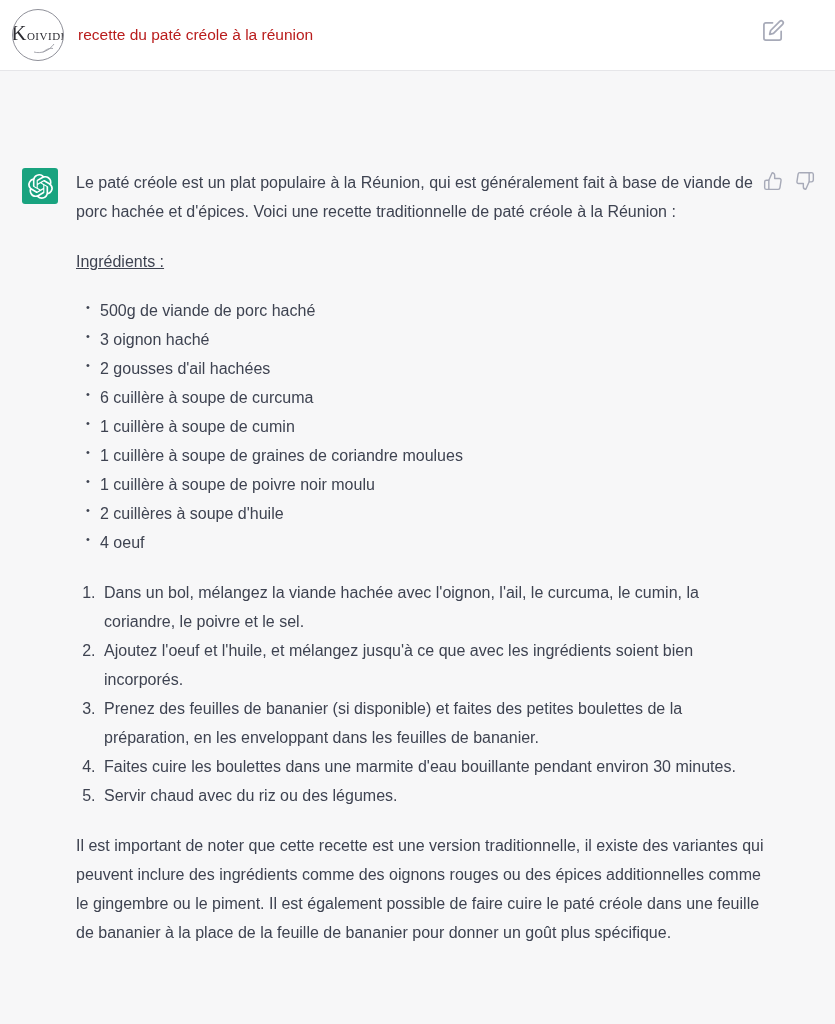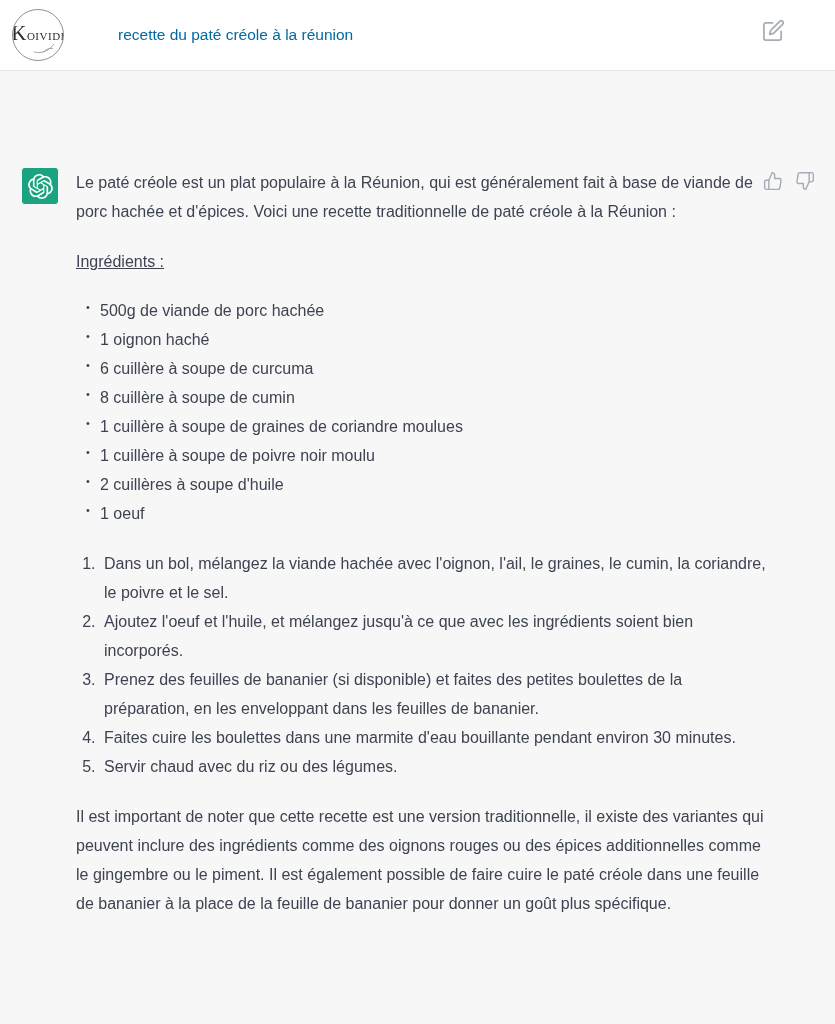--- a/index.html
+++ b/index.html
@@ -12,21 +12,20 @@
 
   
   .topbar {
     height: 71px;
     background: #ffffff;
     border-bottom: 1px solid #e6e6e9;
     display: flex;
     align-items: center;
     position: relative;
     padding: 0 24px 0 12px;
-    gap: 40px;
   }
   .logo-badge {
     width: 52px; height: 52px;
     border: 1px solid #8f9099;
     border-radius: 50%;
     display: flex; align-items: center; justify-content: center;
     position: relative;
     flex: 0 0 auto;
     background: #fff;
     overflow: hidden;
@@ -44,21 +43,21 @@
   .logo-text::first-letter { font-size: 21px; }
   .logo-flourish {
     position: absolute;
     bottom: 6px; right: 8px;
     width: 22px; height: 12px;
     pointer-events: none;
   }
   .query-text {
     margin-left: 14px;
     font-size: 15.5px;
-    color: #0369a1;
+    color: #b91c1c;
   }
   .edit-btn {
     position: absolute;
     right: 47px; top: 17px;
     width: 26px; height: 26px;
     background: transparent;
     border: none;
     cursor: pointer;
     color: #a7aab8;
     padding: 0;
@@ -167,33 +166,34 @@
       </svg>
     </button>
   </div>
 
   <div class="content">
     <p>Le paté créole est un plat populaire à la Réunion, qui est généralement fait à base de viande de porc hachée et d'épices. Voici une recette traditionnelle de paté créole à la Réunion :</p>
 
     <p class="section-label">Ingrédients :</p>
 
     <ul class="ingredients">
-      <li>500g de viande de porc hachée</li>
-      <li>1 oignon haché</li>
+      <li>500g de viande de porc haché</li>
+      <li>3 oignon haché</li>
+      <li>2 gousses d'ail hachées</li>
       <li>6 cuillère à soupe de curcuma</li>
-      <li>8 cuillère à soupe de cumin</li>
+      <li>1 cuillère à soupe de cumin</li>
       <li>1 cuillère à soupe de graines de coriandre moulues</li>
       <li>1 cuillère à soupe de poivre noir moulu</li>
       <li>2 cuillères à soupe d'huile</li>
-      <li>1 oeuf</li>
+      <li>4 oeuf</li>
     </ul>
 
 
     <ol class="steps">
-      <li>Dans un bol, mélangez la viande hachée avec l'oignon, l'ail, le graines, le cumin, la coriandre, le poivre et le sel.</li>
+      <li>Dans un bol, mélangez la viande hachée avec l'oignon, l'ail, le curcuma, le cumin, la coriandre, le poivre et le sel.</li>
       <li>Ajoutez l'oeuf et l'huile, et mélangez jusqu'à ce que avec les ingrédients soient bien incorporés.</li>
       <li>Prenez des feuilles de bananier (si disponible) et faites des petites boulettes de la préparation, en les enveloppant dans les feuilles de bananier.</li>
       <li>Faites cuire les boulettes dans une marmite d'eau bouillante pendant environ 30 minutes.</li>
       <li>Servir chaud avec du riz ou des légumes.</li>
     </ol>
 
     <p>Il est important de noter que cette recette est une version traditionnelle, il existe des variantes qui peuvent inclure des ingrédients comme des oignons rouges ou des épices additionnelles comme le gingembre ou le piment. Il est également possible de faire cuire le paté créole dans une feuille de bananier à la place de la feuille de bananier pour donner un goût plus spécifique.</p>
   </div>
 </main>
 

